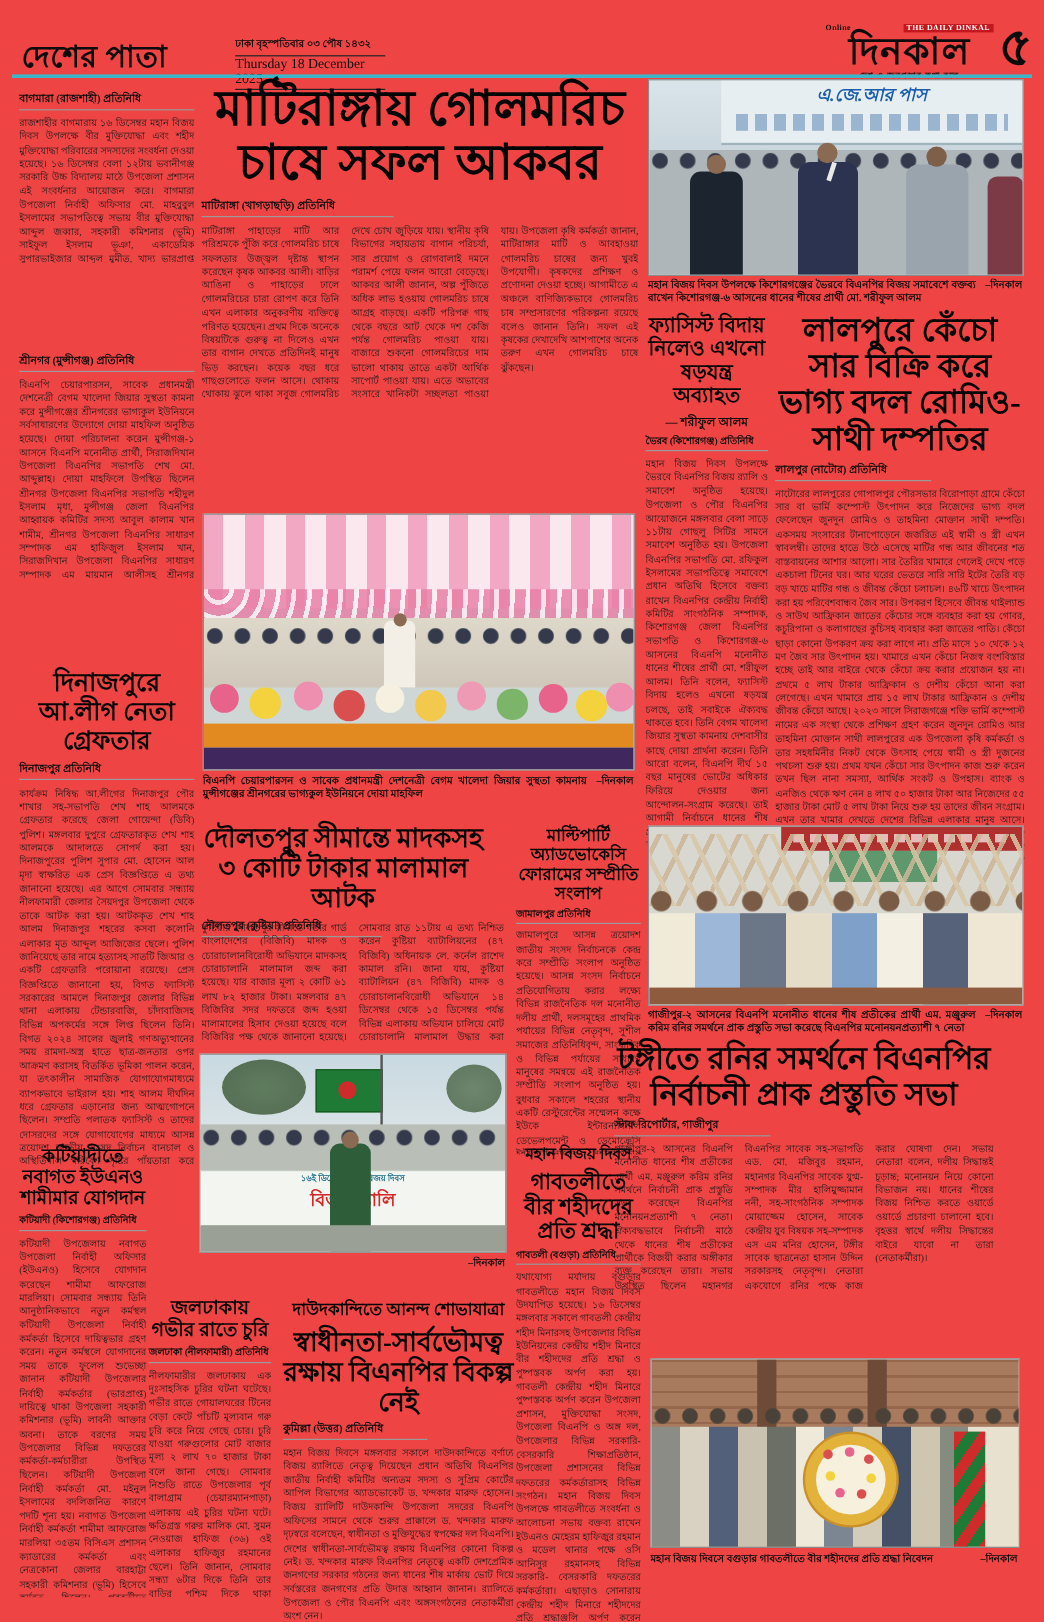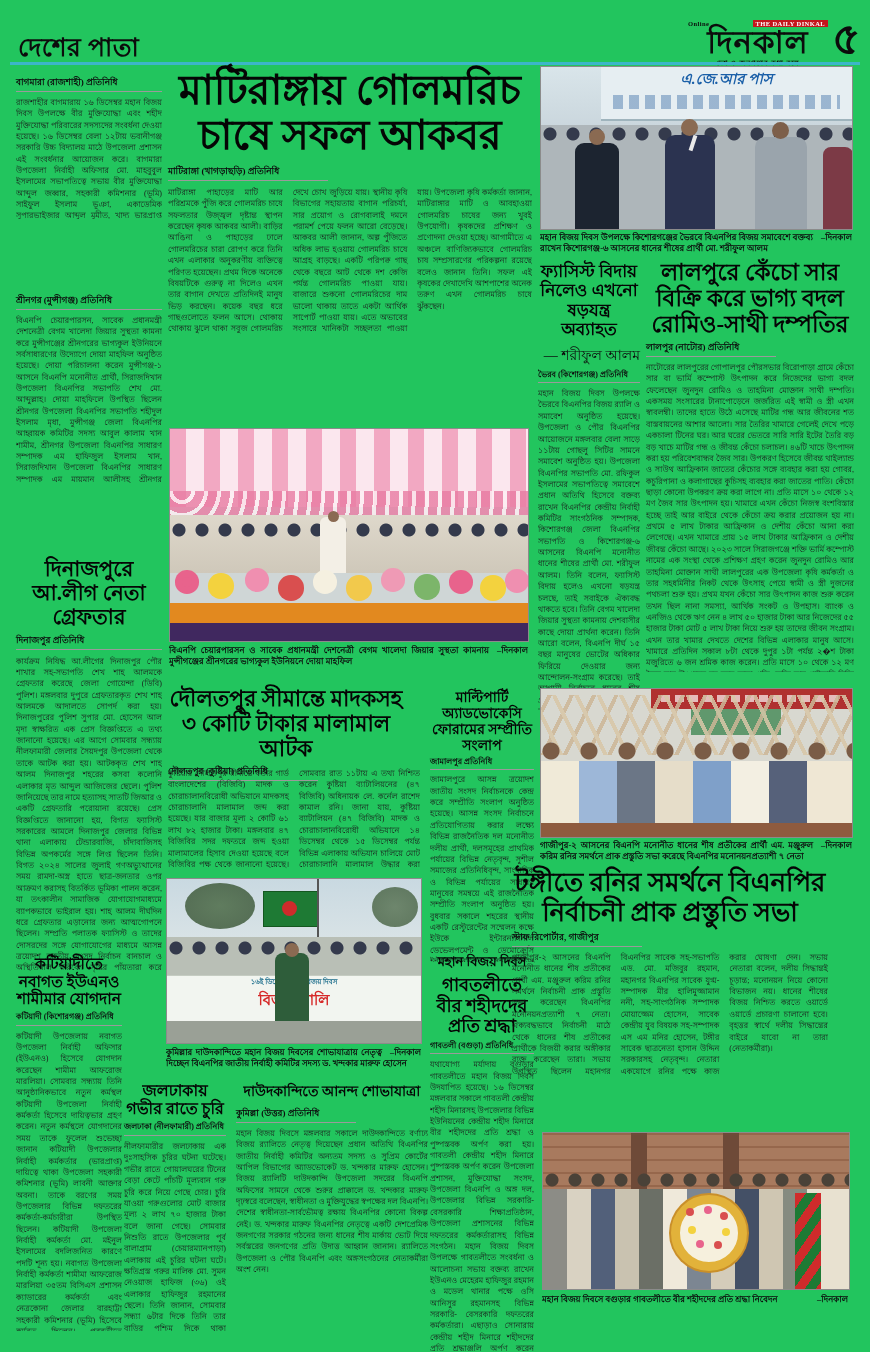--- a/index.html
+++ b/index.html
@@ -1,18 +1,18 @@
 <!DOCTYPE html>
 <html><head>
 <meta charset="utf-8">
 <style>
   html,body { margin:0; padding:0; background:#e9e9e6; }
   .page {
     position:relative; width:870px; height:1352px; margin:0 auto;
-    background:#22c55e; color:#0c0c0c; overflow:hidden;
+    background:#ef4444; color:#0c0c0c; overflow:hidden;
     font-family:"Liberation Serif", serif;
   }
   .abs { position:absolute; }
   .hl { font-weight:700; text-align:center; line-height:1.14; color:#050505; }
   .kicker { font-weight:700; text-align:center; color:#050505; }
   .byline { font-weight:700; font-size:9px; line-height:1.2; border-bottom:1px solid #9a9a9a; padding-bottom:3px; }
   .body-text { font-size:8px; line-height:1.42; text-align:justify; overflow:hidden; color:#1a1a1a; }
   .cols-2 { column-count:2; column-gap:10px; }
   .cols-3 { column-count:3; column-gap:10px; }
   .caption { font-size:8.5px; font-weight:700; line-height:1.35; text-align:justify; overflow:hidden; }
@@ -20,29 +20,33 @@
   .photo { position:absolute; border:1px solid #8b8b8b; overflow:hidden; background:#cfd6d6; }
   .teal-rule { position:absolute; left:10px; right:10px; height:3px; background:#3cb6c8; }
   .heads-row { position:absolute; left:0; right:0;
     background-image:radial-gradient(circle at 9px 9px, #343a4c 6px, rgba(0,0,0,0) 7px);
     background-size:23px 22px; background-repeat:repeat-x; }
   .section-title { font-weight:700; font-size:25px; letter-spacing:.5px; }
   .mast-word { font-weight:700; font-size:31px; letter-spacing:1px; line-height:1; }
   .mast-tiny { font-size:6.5px; font-weight:700; letter-spacing:.4px; }
   .red-box { background:#c4161c; color:#fff; padding:0 3px; }
   .pg-num { font-weight:700; font-size:44px; line-height:1; }
-  .author-line { font-weight:400; font-size:14px; text-align:right; }
+  .author-line { font-weight:700; font-size:10px; text-align:center; }
 </style>
 </head>
 <body>
 
 <div class="page">
 
   <div class="abs section-title" style="left:18px; top:28px;">দেশের পাতা</div>
 
+  <div class="abs" style="left:196px; top:30px; width:125px;">
+    <div style="font-size:8.5px; font-weight:700; border-bottom:1px solid #222; padding-bottom:2px;">ঢাকা বৃহস্পতিবার ০৩ পৌষ ১৪৩২</div>
+    <div style="font-size:11.5px; border-bottom:1.5px solid #222; padding:1px 0 2px;">Thursday 18 December 2025</div>
+  </div>
 
   <div class="abs" style="left:688px; top:20px; width:140px; text-align:center;">
     <div style="display:flex; justify-content:space-between; align-items:center;">
       <span class="mast-tiny">Online</span>
       <span class="mast-tiny red-box">THE DAILY DINKAL</span>
     </div>
     <div class="mast-word">দিনকাল</div>
     <div class="mast-tiny" style="letter-spacing:1px;">দেশ ও জনগণের কথা বলে</div>
   </div>
   <div class="abs pg-num" style="left:832px; top:18px;">৫</div>
@@ -123,25 +127,25 @@
     <div class="abs" style="left:0; top:96px; right:0; height:46px; background:#f2f5f0; border-top:1px solid #c5ccc2;">
       <div style="font-size:7px; color:#1d6e8c; text-align:center; font-weight:700;">১৬ই ডিসেম্বর মহান বিজয় দিবস</div>
       <div style="font-size:15px; color:#d62828; text-align:center; font-weight:800;">বিজয় র‌্যালি</div>
     </div>
     <div class="abs" style="left:108px; top:74px; width:34px; height:90px; background:#2e5d3a; border-radius:8px 8px 0 0;"></div>
     <div class="abs" style="left:118px; top:64px; width:14px; height:14px; border-radius:50%; background:#8a6a52;"></div>
     <div class="abs" style="left:0; bottom:0; right:0; height:22px; background:#9aa096;"></div>
   </div>
   <div class="abs caption" style="left:166px; top:1047px; width:255px;">
     <span class="credit">–দিনকাল</span>
-    <span>কুমিল্লার দাউদকান্দিতে মহান বিজয় দিবসের শোভাযাত্রায় নেতৃত্ব দিচ্ছেন বিএনপির জাতীয় নির্বাহী কমিটির সদস্য ড. খন্দকার মারুফ হোসেন</span>
   </div>
 
   <div class="abs" style="left:236px; top:1080px; width:192px;">
     <div class="kicker" style="font-size:14px;">দাউদকান্দিতে আনন্দ শোভাযাত্রা</div>
+    <div class="hl" style="font-size:22px; margin-top:2px;">স্বাধীনতা-সার্বভৌমত্ব রক্ষায় বিএনপির বিকল্প নেই</div>
     <div class="byline" style="margin-top:4px; width:120px;">কুমিল্লা (উত্তর) প্রতিনিধি</div>
     <div class="body-text" style="margin-top:5px; height:172px;">মহান বিজয় দিবসে মঙ্গলবার সকালে দাউদকান্দিতে বর্ণাঢ্য বিজয় র‌্যালিতে নেতৃত্ব দিয়েছেন প্রধান অতিথি বিএনপির জাতীয় নির্বাহী কমিটির অন্যতম সদস্য ও সুপ্রিম কোর্টের আপিল বিভাগের অ্যাডভোকেট ড. খন্দকার মারুফ হোসেন। বিজয় র‌্যালিটি দাউদকান্দি উপজেলা সদরের বিএনপি অফিসের সামনে থেকে শুরুর প্রাক্কালে ড. খন্দকার মারুফ দৃঢ়স্বরে বলেছেন, স্বাধীনতা ও মুক্তিযুদ্ধের স্বপক্ষের দল বিএনপি। দেশের স্বাধীনতা-সার্বভৌমত্ব রক্ষায় বিএনপির কোনো বিকল্প নেই। ড. খন্দকার মারুফ বিএনপির নেতৃত্বে একটি দেশপ্রেমিক জনগণের সরকার গঠনের জন্য ধানের শীষ মার্কায় ভোট দিয়ে সর্বস্তরের জনগণের প্রতি উদাত্ত আহ্বান জানান। র‌্যালিতে উপজেলা ও পৌর বিএনপি এবং অঙ্গসংগঠনের নেতাকর্মীরা অংশ নেন।</div>
   </div>
 
   <div class="abs" style="left:430px; top:690px; width:104px;">
     <div class="hl" style="font-size:14px;">মাল্টিপার্টি অ্যাডভোকেসি ফোরামের সম্প্রীতি সংলাপ</div>
     <div class="byline" style="margin-top:3px; font-size:8px;">জামালপুর প্রতিনিধি</div>
     <div class="body-text" style="margin-top:4px; height:188px;">জামালপুরে আসন্ন ত্রয়োদশ জাতীয় সংসদ নির্বাচনকে কেন্দ্র করে সম্প্রীতি সংলাপ অনুষ্ঠিত হয়েছে। আসন্ন সংসদ নির্বাচনে প্রতিযোগিতায় করার লক্ষ্যে বিভিন্ন রাজনৈতিক দল মনোনীত দলীয় প্রার্থী, দলসমূহের প্রাথমিক পর্যায়ের বিভিন্ন নেতৃবৃন্দ, সুশীল সমাজের প্রতিনিধিবৃন্দ, সাংবাদিক ও বিভিন্ন পর্যায়ের সাধারণ মানুষের সমন্বয়ে এই রাজনৈতিক সম্প্রীতি সংলাপ অনুষ্ঠিত হয়। বুধবার সকালে শহরের স্থানীয় একটি রেস্টুরেন্টের সম্মেলন কক্ষে ইউকে ইন্টারন্যাশনাল ডেভেলপমেন্ট ও ডেমোক্রেসি ইন্টারন্যাশনালের সহযোগিতায় মাল্টিপার্টি অ্যাডভোকেসি ফোরাম জামালপুর এই সংলাপ আয়োজন করে। সভায় মাল্টিপার্টি অ্যাডভোকেসি ফোরাম জামালপুরের ভারপ্রাপ্ত সভাপতি খন্দকার আহসানুজ্জামান রুবেল, জামালপুর-৫ সদর আসনে বিএনপি দলীয় সংসদ সদস্য পদপ্রার্থী জেলা বিএনপির সাধারণ সম্পাদক অ্যাডভোকেট শাহ মো. ওয়ারেছ আলী মামুনসহ প্রমুখ।</div>
   </div>
 
@@ -175,21 +179,21 @@
   </div>
 
   <div class="abs" style="left:538px; top:262px; width:102px;">
     <div class="hl" style="font-size:17px;">ফ্যাসিস্ট বিদায় নিলেও এখনো ষড়যন্ত্র অব্যাহত</div>
     <div class="author-line" style="margin-top:4px;">— শরীফুল আলম</div>
     <div class="byline" style="margin-top:2px; font-size:8px;">ভৈরব (কিশোরগঞ্জ) প্রতিনিধি</div>
     <div class="body-text" style="margin-top:5px; height:322px;">মহান বিজয় দিবস উপলক্ষে ভৈরবে বিএনপির বিজয় র‌্যালি ও সমাবেশ অনুষ্ঠিত হয়েছে। উপজেলা ও পৌর বিএনপির আয়োজনে মঙ্গলবার বেলা সাড়ে ১১টায় গোছলু সিটির সামনে সমাবেশ অনুষ্ঠিত হয়। উপজেলা বিএনপির সভাপতি মো. রফিকুল ইসলামের সভাপতিত্বে সমাবেশে প্রধান অতিথি হিসেবে বক্তব্য রাখেন বিএনপির কেন্দ্রীয় নির্বাহী কমিটির সাংগঠনিক সম্পাদক, কিশোরগঞ্জ জেলা বিএনপির সভাপতি ও কিশোরগঞ্জ-৬ আসনের বিএনপি মনোনীত ধানের শীষের প্রার্থী মো. শরীফুল আলম। তিনি বলেন, ফ্যাসিস্ট বিদায় হলেও এখনো ষড়যন্ত্র চলছে, তাই সবাইকে ঐক্যবদ্ধ থাকতে হবে। তিনি বেগম খালেদা জিয়ার সুস্থতা কামনায় দেশবাসীর কাছে দোয়া প্রার্থনা করেন। তিনি আরো বলেন, বিএনপি দীর্ঘ ১৫ বছর মানুষের ভোটের অধিকার ফিরিয়ে দেওয়ার জন্য আন্দোলন-সংগ্রাম করেছে। তাই আগামী নির্বাচনে ধানের শীষ প্রতীকে ভোট দিয়ে বিএনপিকে আবারো ক্ষমতায় আনার আহ্বান জানান তিনি। আগামী ২৫ ডিসেম্বর তারেক রহমানের দেশে ফিরবেন। তাই তাকে বরণ করতে সকল নেতাকর্মীকে ঢাকায় বিমানবন্দরে যাওয়ার আহ্বান জানান। এ সময় অন্যদের মধ্যে বক্তব্য রাখেন উপজেলা বিএনপির সাধারণ সম্পাদক মো. অজিফুল ইসলাম, পৌর বিএনপির সভাপতি হাজি মো. শাহিন, সাধারণ সম্পাদক ভিপি মো. মজিবুর রহমান প্রমুখ।</div>
   </div>
 
   <div class="abs" style="left:646px; top:260px; width:208px;">
-    <div class="hl" style="font-size:23px; line-height:1.12;">লালপুরে কেঁচো সার বিক্রি করে ভাগ্য বদল রোমিও-সাথী দম্পতির</div>
+    <div class="hl" style="font-size:27px; line-height:1.12;">লালপুরে কেঁচো সার বিক্রি করে ভাগ্য বদল রোমিও-সাথী দম্পতির</div>
     <div class="byline" style="margin-top:5px; width:130px;">লালপুর (নাটোর) প্রতিনিধি</div>
     <div class="body-text" style="margin-top:5px; height:310px;">নাটোরের লালপুরের গোপালপুর পৌরসভার বিরোপাড়া গ্রামে কেঁচো সার বা ভার্মি কম্পোস্ট উৎপাদন করে নিজেদের ভাগ্য বদল ফেলেছেন জুনদুন রোমিও ও তাহমিনা মোক্তান সাথী দম্পতি। একসময় সংসারের টানাপোড়েনে জর্জরিত এই স্বামী ও স্ত্রী এখন স্বাবলম্বী। তাদের হাতে উঠে এসেছে মাটির গন্ধ আর জীবনের শত বাস্তবায়নের আশার আলো। সার তৈরির খামারে গেলেই দেখে পড়ে একচালা টিনের ঘর। আর ঘরের ভেতরে সারি সারি ইটের তৈরি বড় বড় খাচে মাটির গন্ধ ও জীবন্ত কেঁচো চলাচল। ৪৬টি খাচে উৎপাদন করা হয় পরিবেশবান্ধব জৈব সার। উপকরণ হিসেবে জীবন্ত থাইল্যান্ড ও সাউথ আফ্রিকান জাতের কেঁচোর সঙ্গে ব্যবহার করা হয় গোবর, কচুরিপানা ও কলাগাছের কুচিসহ ব্যবহার করা জাতের পাতি। কেঁচো ছাড়া কোনো উপকরণ ক্রয় করা লাগে না। প্রতি মাসে ১০ থেকে ১২ মণ জৈব সার উৎপাদন হয়। খামারে এখন কেঁচো নিজস্ব বংশবিস্তার হচ্ছে তাই আর বাইরে থেকে কেঁচো ক্রয় করার প্রয়োজন হয় না। প্রথমে ৫ লাখ টাকার আফ্রিকান ও দেশীয় কেঁচো আনা করা লেগেছে। এখন খামারে প্রায় ১৫ লাখ টাকার আফ্রিকান ও দেশীয় জীবন্ত কেঁচো আছে। ২০২৩ সালে সিরাজগঞ্জে শক্তি ভার্মি কম্পোস্ট নামের এক সংস্থা থেকে প্রশিক্ষণ গ্রহণ করেন জুনদুন রোমিও আর তাহমিনা মোক্তান সাথী লালপুরের এক উপজেলা কৃষি কর্মকর্তা ও তার সহধর্মিনীর নিকট থেকে উৎসাহ পেয়ে স্বামী ও স্ত্রী দুজনের পথচলা শুরু হয়। প্রথম যখন কেঁচো সার উৎপাদন কাজ শুরু করেন তখন ছিল নানা সমস্যা, আর্থিক সংকট ও উপহাস। ব্যাংক ও এনজিও থেকে ঋণ নেন ৪ লাখ ৫০ হাজার টাকা আর নিজেদের ৫৫ হাজার টাকা মোট ৫ লাখ টাকা নিয়ে শুরু হয় তাদের জীবন সংগ্রাম। এখন তার খামার দেখতে দেশের বিভিন্ন এলাকার মানুষ আসে। খামারে প্রতিদিন সকাল ৮টা থেকে দুপুর ১টা পর্যন্ত ২�শ টাকা মজুরিতে ৬ জন শ্রমিক কাজ করেন। প্রতি মাসে ১০ থেকে ১২ মণ জৈব সার উৎপাদন হয় আর তারা প্রতি কেজি সার পাইকারি বিক্রি করেন ১২ টাকা এবং খুচরা ১৫ টাকা। উৎপাদিত সার প্রতি মাসে দুই ধাপে ১০ থেকে ১২ টন সার বিক্রি করা হয়। সব খরচ বাদ দিয়ে প্রতি মাসে ৫০ থেকে ৫৫ হাজার টাকা লাভ করেন রোমিও ও সাথী দম্পতি। তাদের খামারের নাম রাখা হয়েছে তামান্না-সাথী অর্গানিক ফার্টিলাইজার। এ বিষয়ে জুনদুন রোমিও বলেন, ঢাকার এক বেসরকারি কোম্পানিতে চাকরি করতাম। পরে চাকরি ছেড়ে বাড়িতে চলে আসি। কোনো কাজকর্ম না থাকায় বেকার হয়ে যাই। অর্থ সংকটে সংসারে অভাব দেখা দেয়। আমার স্ত্রীর উৎসাহে আমি ২০২৩ সালে সিরাজগঞ্জে শক্তি ভার্মি কম্পোস্ট নামের এক সংস্থা থেকে প্রশিক্ষণ গ্রহণ করি। পরে ব্যাংক এবং এনজিও থেকে ৪ লাখ ৫০ হাজার টাকা ঋণ নিয়ে ৫ লাখ টাকা দিয়ে আফ্রিকান ও থাইল্যান্ডের কেঁচো ক্রয় করে জৈব সার উৎপাদন শুরু করি। উপজেলা কৃষি অফিস ও স্থানীয় কৃষকসহ বিভিন্ন এলাকার সার ডিলাররা এসে সার ক্রয় করে নিয়ে যায়। এ বিষয়ে তাহমিনা মোক্তান সাথী বলেন, চাকরির পেছনে না ছুটে ব্যাংক ও এনজিও থেকে ঋণ নিয়ে আমি ও স্বামী কেঁচো সার উৎপাদন শুরু করি।</div>
   </div>
 
   <div class="photo" style="left:540px; top:688px; width:311px; height:148px;">
     <div class="abs" style="left:0; top:0; right:0; bottom:0; background:#d8d8d0;"></div>
     <div class="abs" style="left:110px; top:0; right:0; height:20px; background:#b03030;">
       <div style="margin:6px 10px 0; height:7px; background:repeating-linear-gradient(90deg,#f2dede 0 9px, rgba(0,0,0,0) 9px 14px); opacity:.8;"></div>
     </div>
     <div class="abs" style="left:150px; top:20px; width:90px; height:26px; background:#2e7d43; opacity:.7;"></div>

